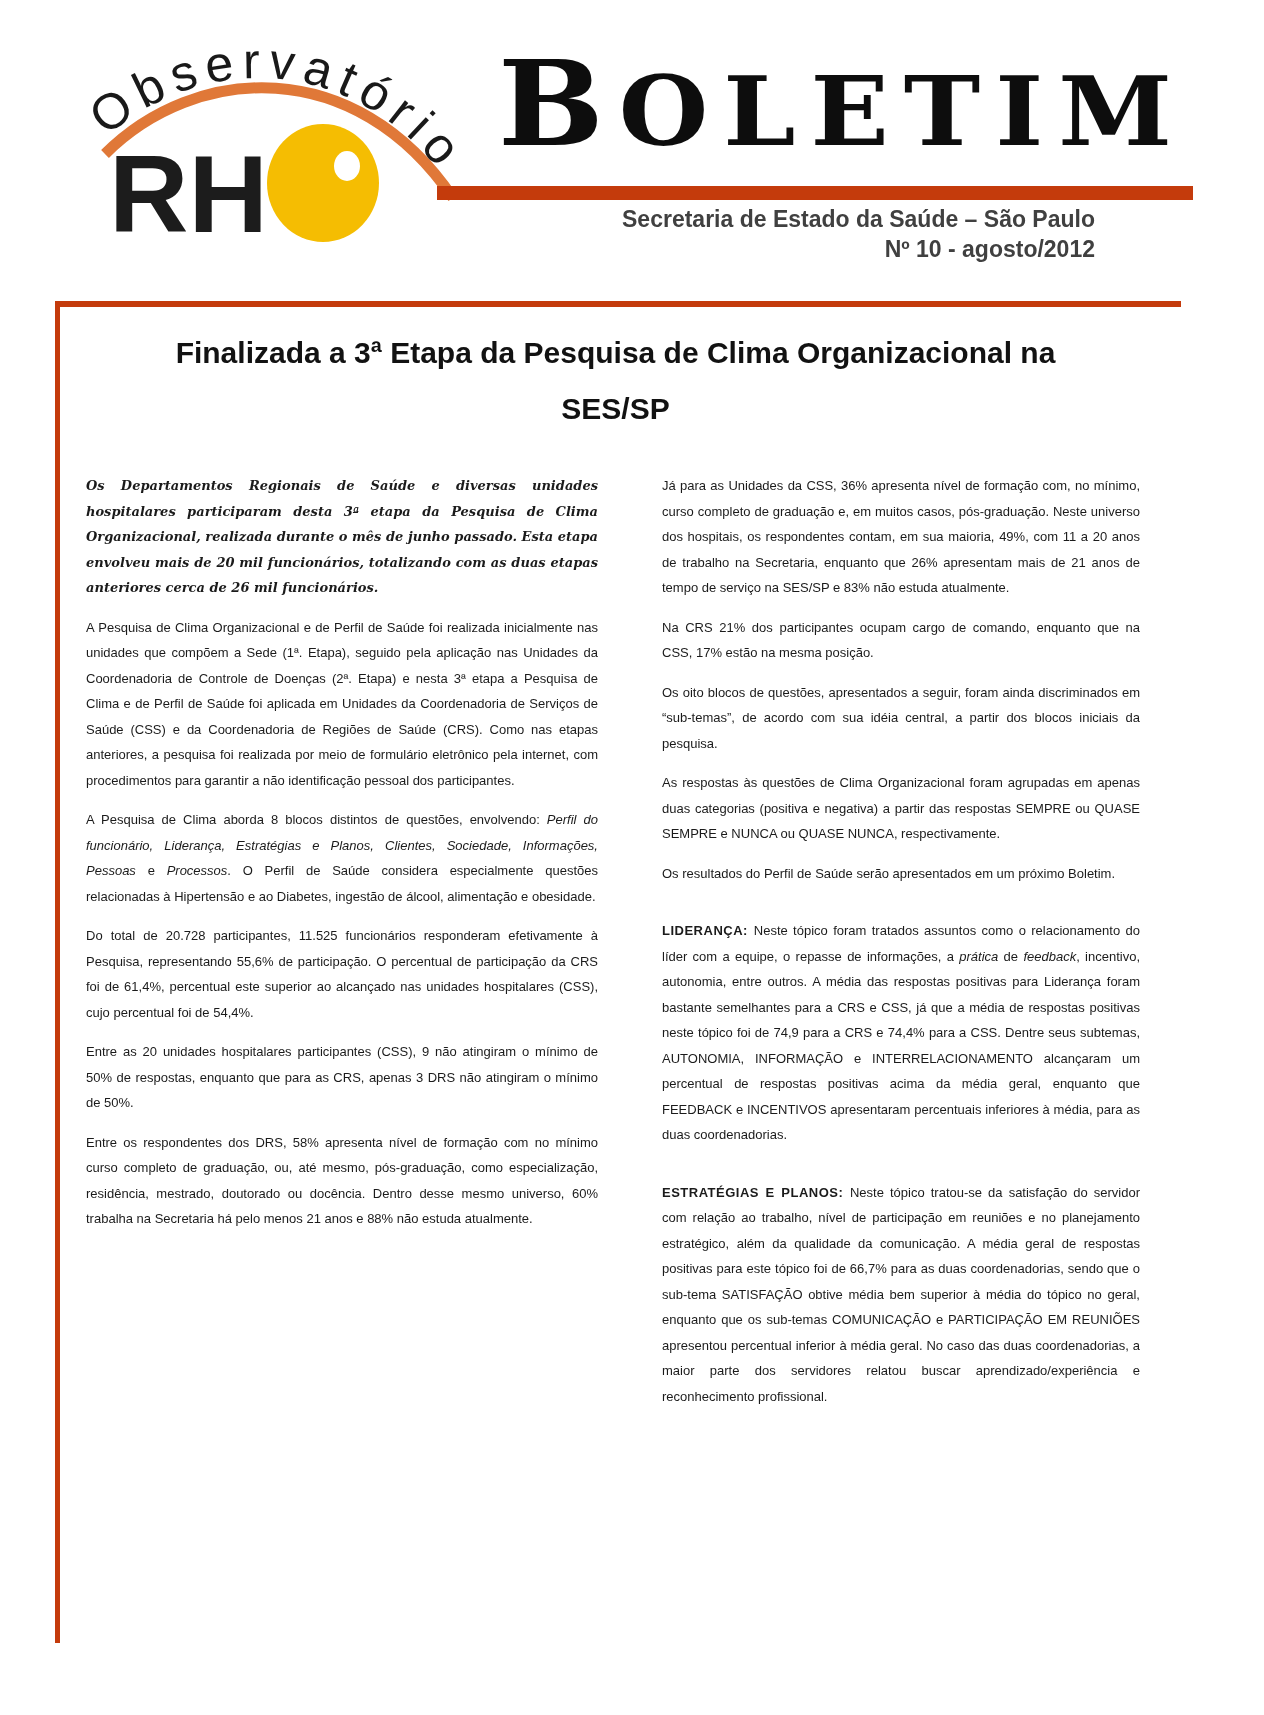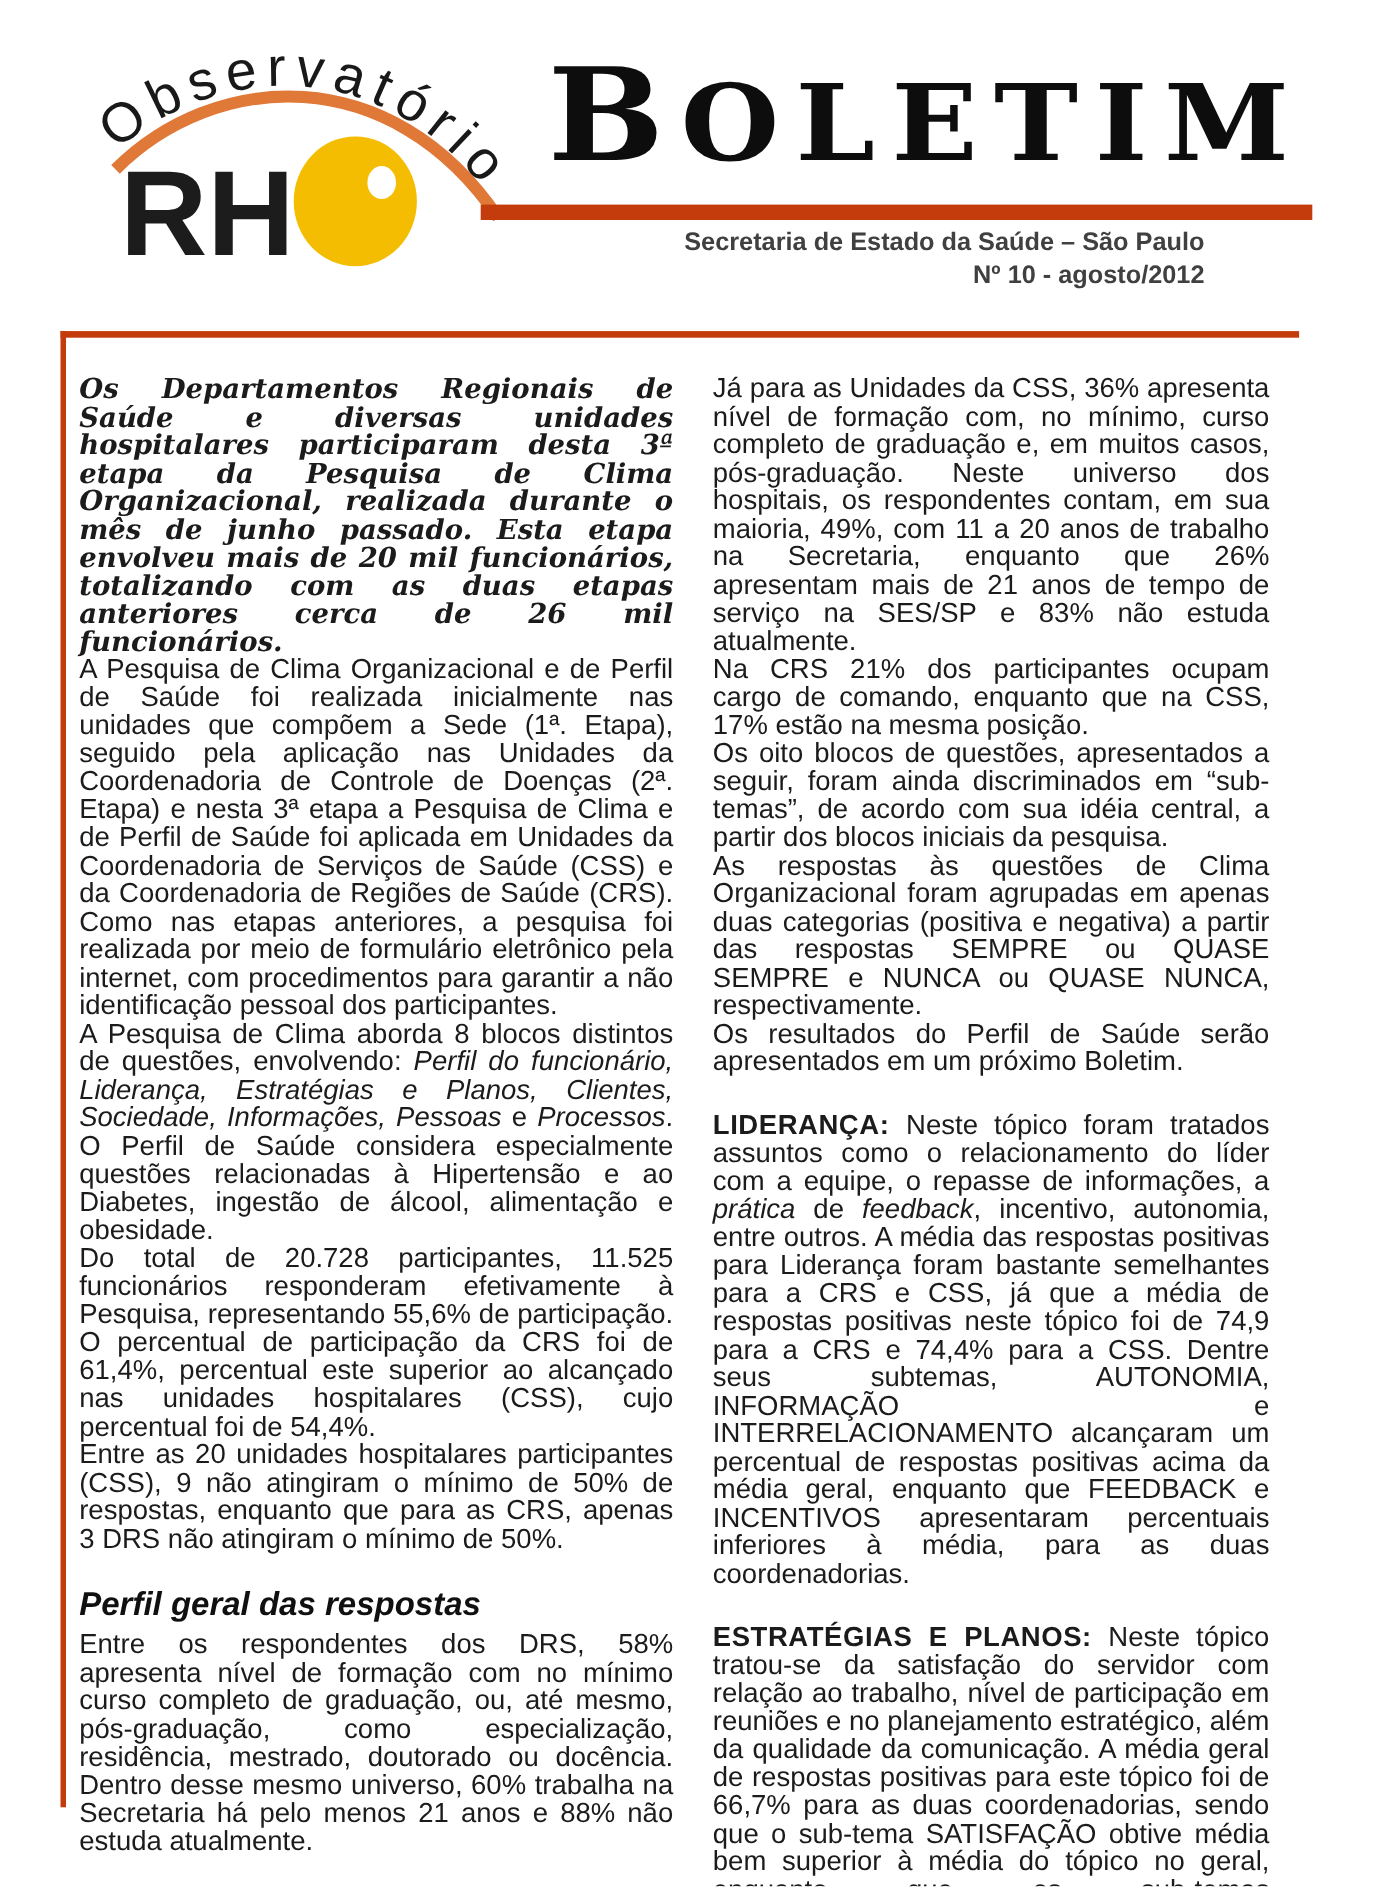--- a/index.html
+++ b/index.html
@@ -74,22 +74,22 @@
   .col{min-width:0;}
 
   .lead{
     font-family:"DejaVu Serif",serif;
     font-weight:bold;font-style:italic;
     font-size:23.5px;line-height:36px;
     text-align:justify;color:#101010;
     margin:0 0 9px 0;
   }
   .body-text p{
-    margin:0;
-    font-size:25px;line-height:25.5px;
+    margin:14px;
+    font-size:13px;line-height:25.5px;
     text-align:justify;
     color:var(--text);
   }
   .body-text p.gap{margin-top:32px;}
   .body-text .b{font-weight:bold;letter-spacing:0.5px;}
   .body-text .i{font-style:italic;}
 
   .section-heading{
     margin:30px 0 7px 0;
     font-size:30px;font-weight:bold;font-style:italic;
@@ -121,32 +121,35 @@
     <div class="redbar"></div>
 
     <div class="masthead-info">
       <div class="org1">Secretaria de Estado da Saúde – São Paulo</div>
       <div class="issue">Nº 10 - agosto/2012</div>
     </div>
   </header>
 
   <section class="content-box">
 
+    <h1 class="article-title">
+      <span>Finalizada a 3ª Etapa da Pesquisa de Clima Organizacional na</span><br>
+      <span>SES/SP</span>
+    </h1>
 
     <div class="columns">
 
       <div class="col body-text">
         <p class="lead">Os Departamentos Regionais de Saúde e diversas unidades hospitalares participaram desta 3ª etapa da Pesquisa de Clima Organizacional, realizada durante o mês de junho passado. Esta etapa envolveu mais de 20 mil funcionários, totalizando com as duas etapas anteriores cerca de 26 mil funcionários.</p>
         <div>
             <p><span>A Pesquisa de Clima Organizacional e de Perfil de Saúde foi realizada inicialmente nas unidades que compõem a Sede (1ª. Etapa), seguido pela aplicação nas Unidades da Coordenadoria de Controle de Doenças (2ª. Etapa) e nesta 3ª etapa a Pesquisa de Clima e de Perfil de Saúde foi aplicada em Unidades da Coordenadoria de Serviços de Saúde (CSS) e da Coordenadoria de Regiões de Saúde (CRS). Como nas etapas anteriores, a pesquisa foi realizada por meio de formulário eletrônico pela internet, com procedimentos para garantir a não identificação pessoal dos participantes.</span></p>
             <p><span>A Pesquisa de Clima aborda 8 blocos distintos de questões, envolvendo: </span><span class="i">Perfil do funcionário, Liderança, Estratégias e Planos, Clientes, Sociedade, Informações, Pessoas</span><span> e </span><span class="i">Processos</span><span>. O Perfil de Saúde considera especialmente questões relacionadas à Hipertensão e ao Diabetes, ingestão de álcool, alimentação e obesidade.</span></p>
             <p><span>Do total de 20.728 participantes, 11.525 funcionários responderam efetivamente à Pesquisa, representando 55,6% de participação. O percentual de participação da CRS foi de 61,4%, percentual este superior ao alcançado nas unidades hospitalares (CSS), cujo percentual foi de 54,4%.</span></p>
             <p><span>Entre as 20 unidades hospitalares participantes (CSS), 9 não atingiram o mínimo de 50% de respostas, enquanto que para as CRS, apenas 3 DRS não atingiram o mínimo de 50%.</span></p>
           </div>
-        <h2 class="section-heading">Perfil geral das respostas</h2>
         <div>
             <p><span>Entre os respondentes dos DRS, 58% apresenta nível de formação com no mínimo curso completo de graduação, ou, até mesmo, pós-graduação, como especialização, residência, mestrado, doutorado ou docência. Dentro desse mesmo universo, 60% trabalha na Secretaria há pelo menos 21 anos e 88% não estuda atualmente.</span></p>
           </div>
       </div>
 
       <div class="col body-text">
         <div>
             <p><span>Já para as Unidades da CSS, 36% apresenta nível de formação com, no mínimo, curso completo de graduação e, em muitos casos, pós-graduação. Neste universo dos hospitais, os respondentes contam, em sua maioria, 49%, com 11 a 20 anos de trabalho na Secretaria, enquanto que 26% apresentam mais de 21 anos de tempo de serviço na SES/SP e 83% não estuda atualmente.</span></p>
             <p><span>Na CRS 21% dos participantes ocupam cargo de comando, enquanto que na CSS, 17% estão na mesma posição.</span></p>
             <p><span>Os oito blocos de questões, apresentados a seguir, foram ainda discriminados em “sub-temas”, de acordo com sua idéia central, a partir dos blocos iniciais da pesquisa.</span></p>

